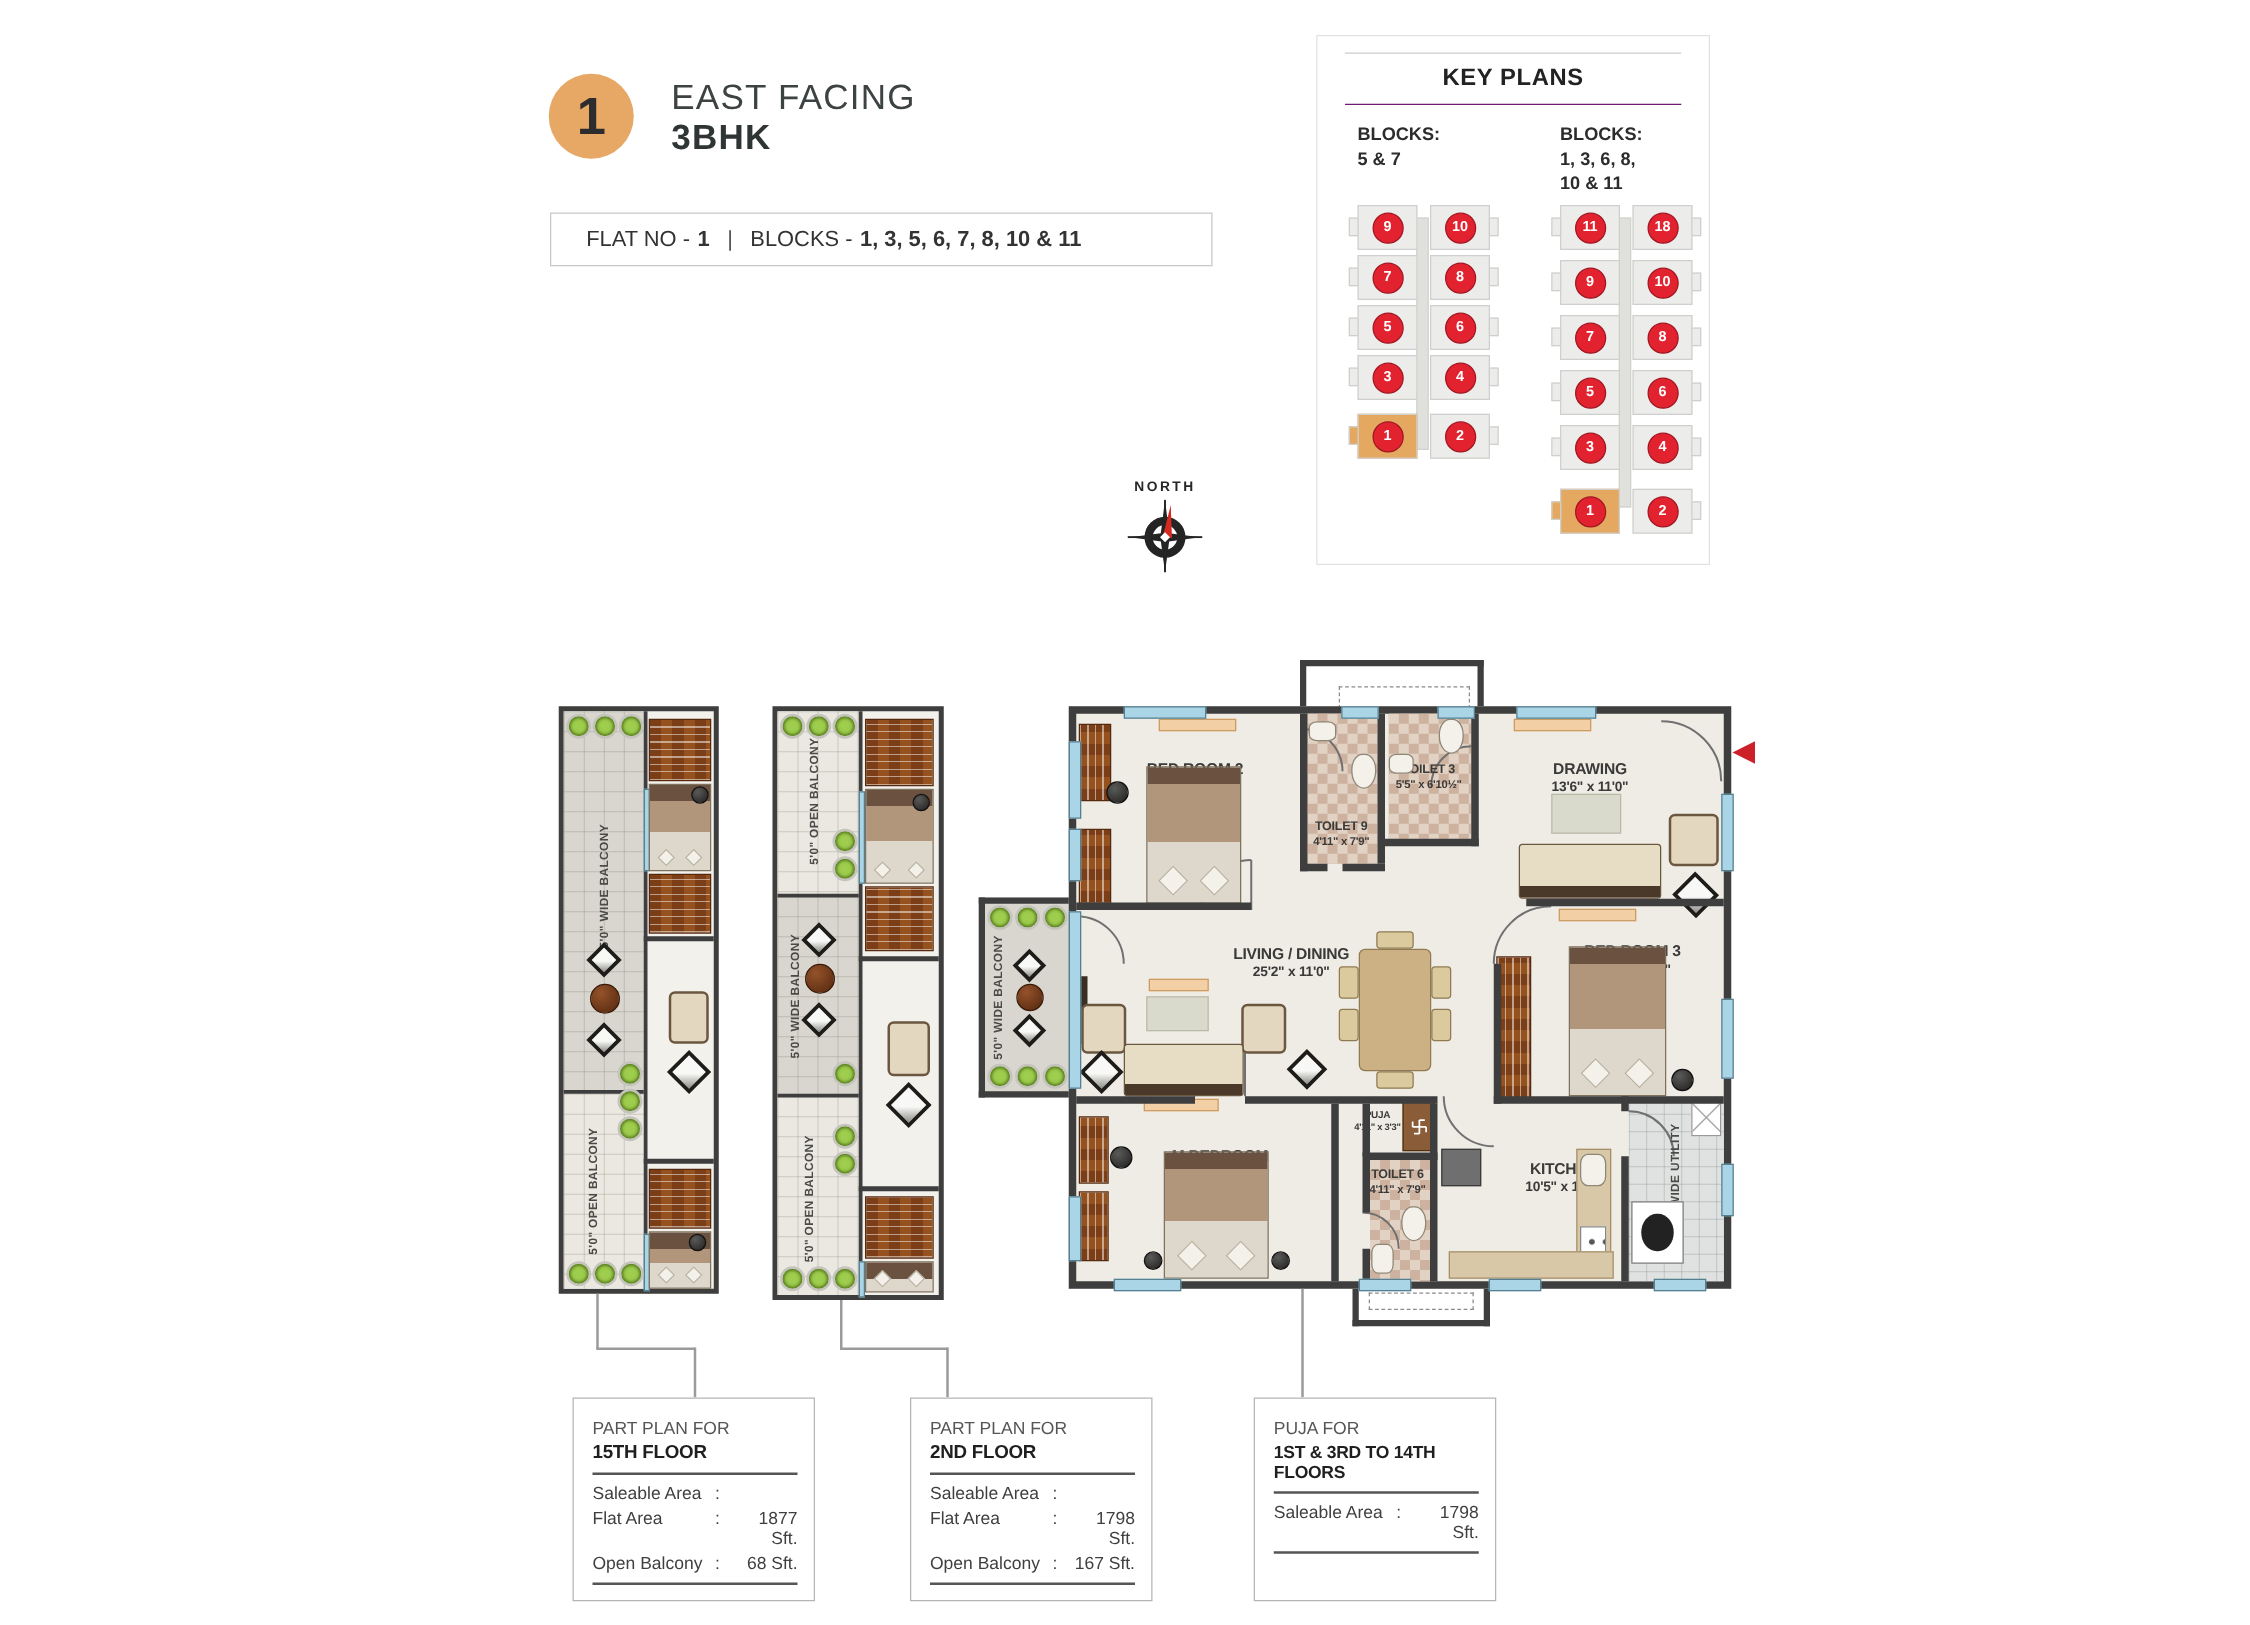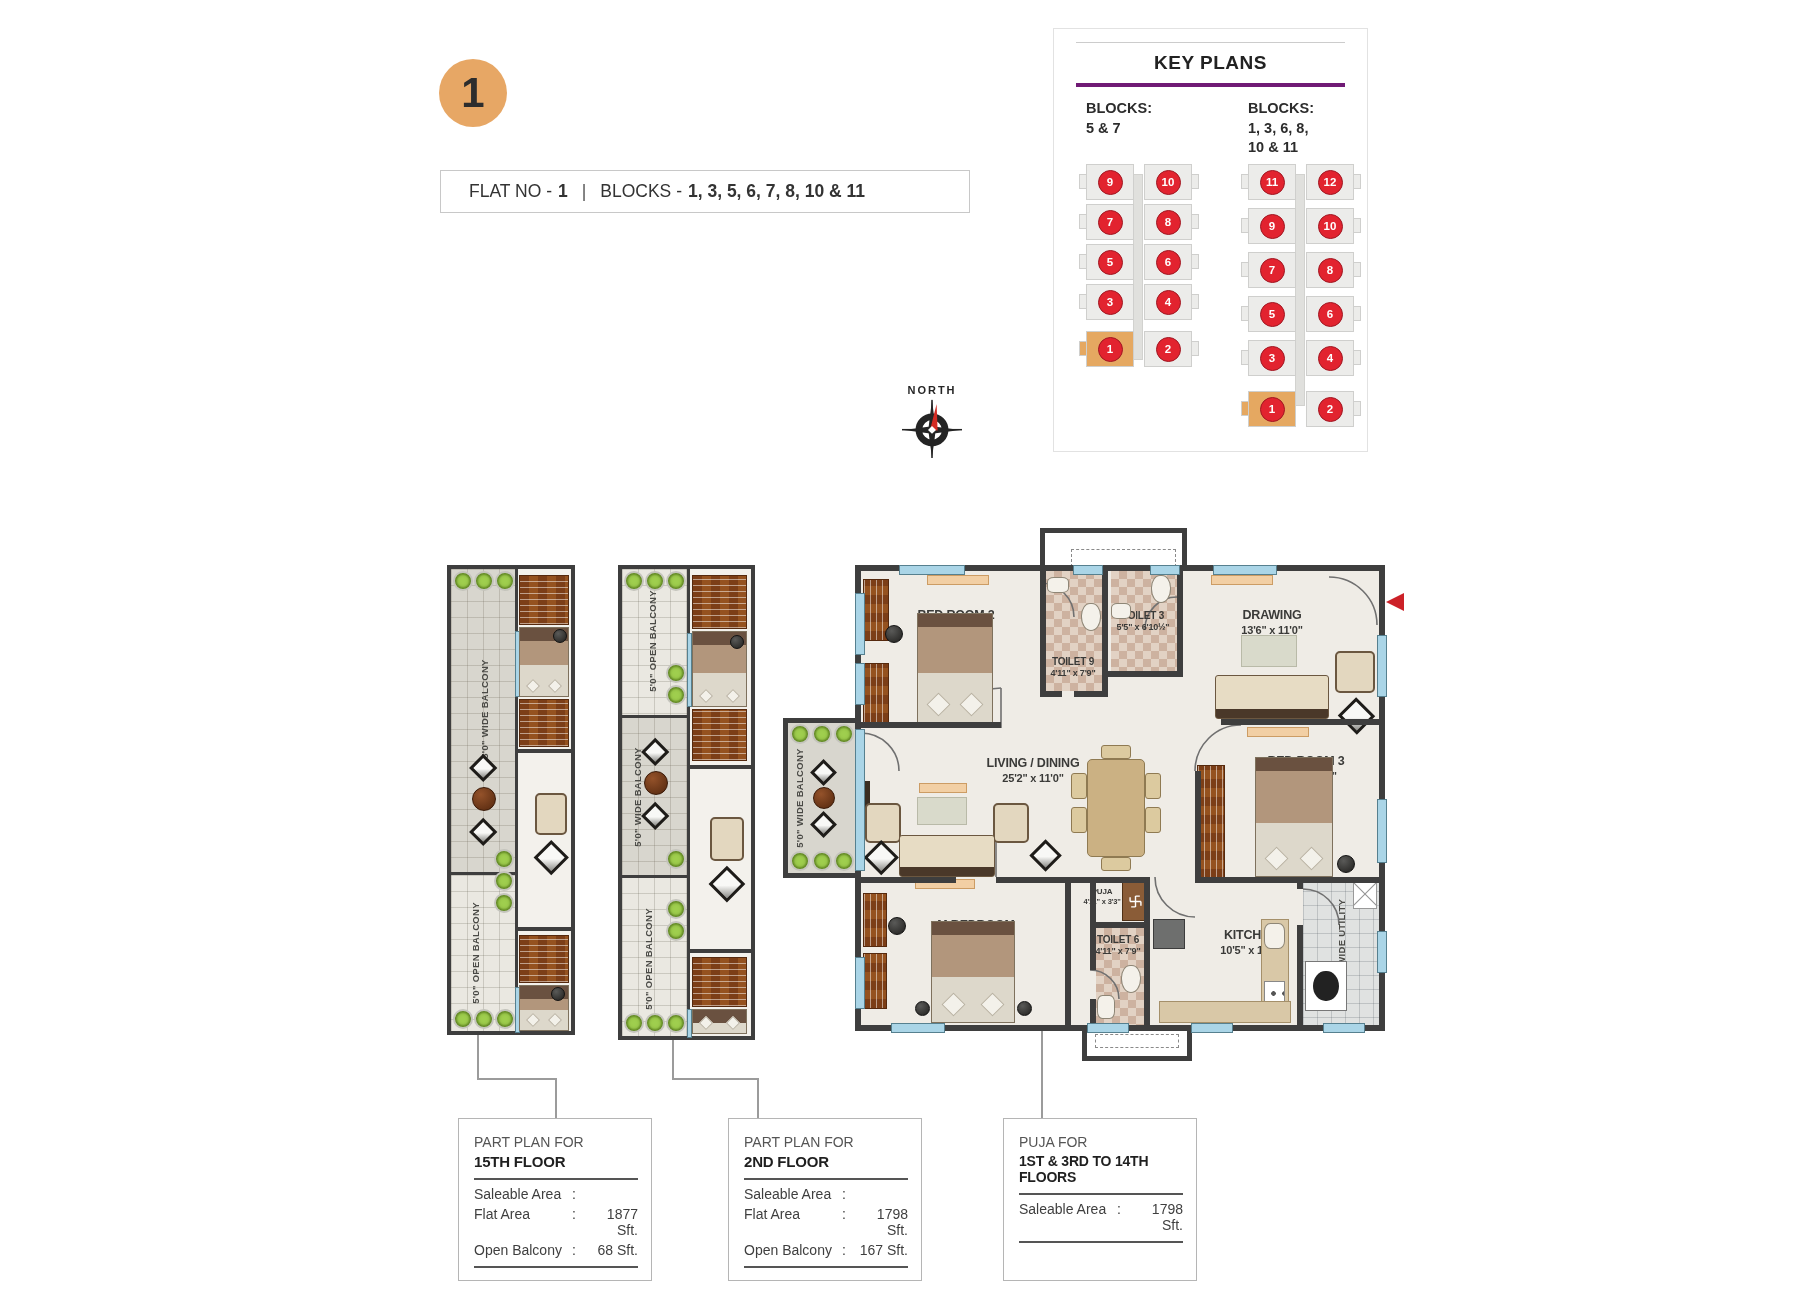--- a/index.html
+++ b/index.html
@@ -13,21 +13,21 @@
   .title{left:537px;top:62px;line-height:1.15;}
   .title .t1{font-size:28px;font-weight:400;color:#3d4242;letter-spacing:1px;}
   .title .t2{font-size:28px;font-weight:700;color:#2f3434;letter-spacing:1px;}
   .flatbar{left:440px;top:170px;width:530px;height:43px;border:1px solid #c8c8c8;background:#fff;
            display:flex;align-items:center;padding-left:28px;font-size:17.5px;color:#333;}
   .flatbar b{margin-left:6px;}
   .flatbar .sep{margin:0 14px;color:#555;}
 
   
   .kpanel{left:1053px;top:28px;width:315px;height:424px;border:1px solid #e2e2e2;background:#fff;}
-  .kp-title{margin:13px 22px 0;border-top:1px solid #ccc;border-bottom:4px solid #701a75;padding:9px 0;
+  .kp-title{margin:13px 22px 0;border-top:1px solid #ccc;border-bottom:1px solid #701a75;padding:9px 0;
             text-align:center;font-size:19px;font-weight:700;letter-spacing:.5px;color:#222;}
   .kp-glabel{position:absolute;font-size:14.5px;color:#2c2c2c;line-height:1.35;font-weight:600;}
   .kp-glabel b{font-weight:700;}
   .kp-tower{position:absolute;}
   .kp-corridor{position:absolute;left:47px;top:10px;width:8px;background:#e0e0dd;
                border:1px solid #d2d2cf;}
   .kp-unit{position:absolute;width:46px;height:34px;background:#ececea;border:1px solid #cfcfcd;
            display:flex;align-items:center;justify-content:center;}
   .kp-unit::before{content:"";position:absolute;width:6px;height:13px;background:#ececea;border:1px solid #cfcfcd;top:9px;}
   .kp-l::before{left:-8px;} .kp-r::before{right:-8px;}
@@ -118,20 +118,24 @@
   .ibox .rule{border:none;border-top:2px solid #555;margin:8px 0 6px;}
   .irow{display:flex;font-size:14px;color:#3f3f3f;margin:4px 0;}
   .irow .lb{width:98px;} .irow .cl{width:14px;} .irow .vl{flex:1;text-align:right;}
 </style>
 </head>
 <body>
 
 <div class="page">
 
   <div class="abs badge">1</div>
+  <div class="abs title">
+    <div class="t1">EAST FACING</div>
+    <div class="t2">3BHK</div>
+  </div>
   <div class="abs flatbar">
     <span>FLAT NO -</span>
     <b>1</b>
     <span class="sep">|</span>
     <span>BLOCKS -</span>
     <b>1, 3, 5, 6, 7, 8, 10 &amp; 11</b>
   </div>
 
   <div class="abs kpanel">
     <div class="kp-title">KEY PLANS</div>
@@ -176,21 +180,21 @@
         <div class="kp-unit kp-r" style="left: 58px; top: 167px;">
           <div class="kp-num">2</div>
         </div>
       </div>
     <div class="kp-tower" id="tower1" style="left:194px;top:135px;width:110px;height:270px;">
       <div class="kp-corridor" style="height:230px;"></div>
     <div class="kp-unit kp-l" style="left: 0px; top: 0px;">
           <div class="kp-num">11</div>
         </div>
         <div class="kp-unit kp-r" style="left: 58px; top: 0px;">
-          <div class="kp-num">12</div>
+          <div class="kp-num">18</div>
         </div>
         <div class="kp-unit kp-l" style="left: 0px; top: 44px;">
           <div class="kp-num">9</div>
         </div>
         <div class="kp-unit kp-r" style="left: 58px; top: 44px;">
           <div class="kp-num">10</div>
         </div>
         <div class="kp-unit kp-l" style="left: 0px; top: 88px;">
           <div class="kp-num">7</div>
         </div>

